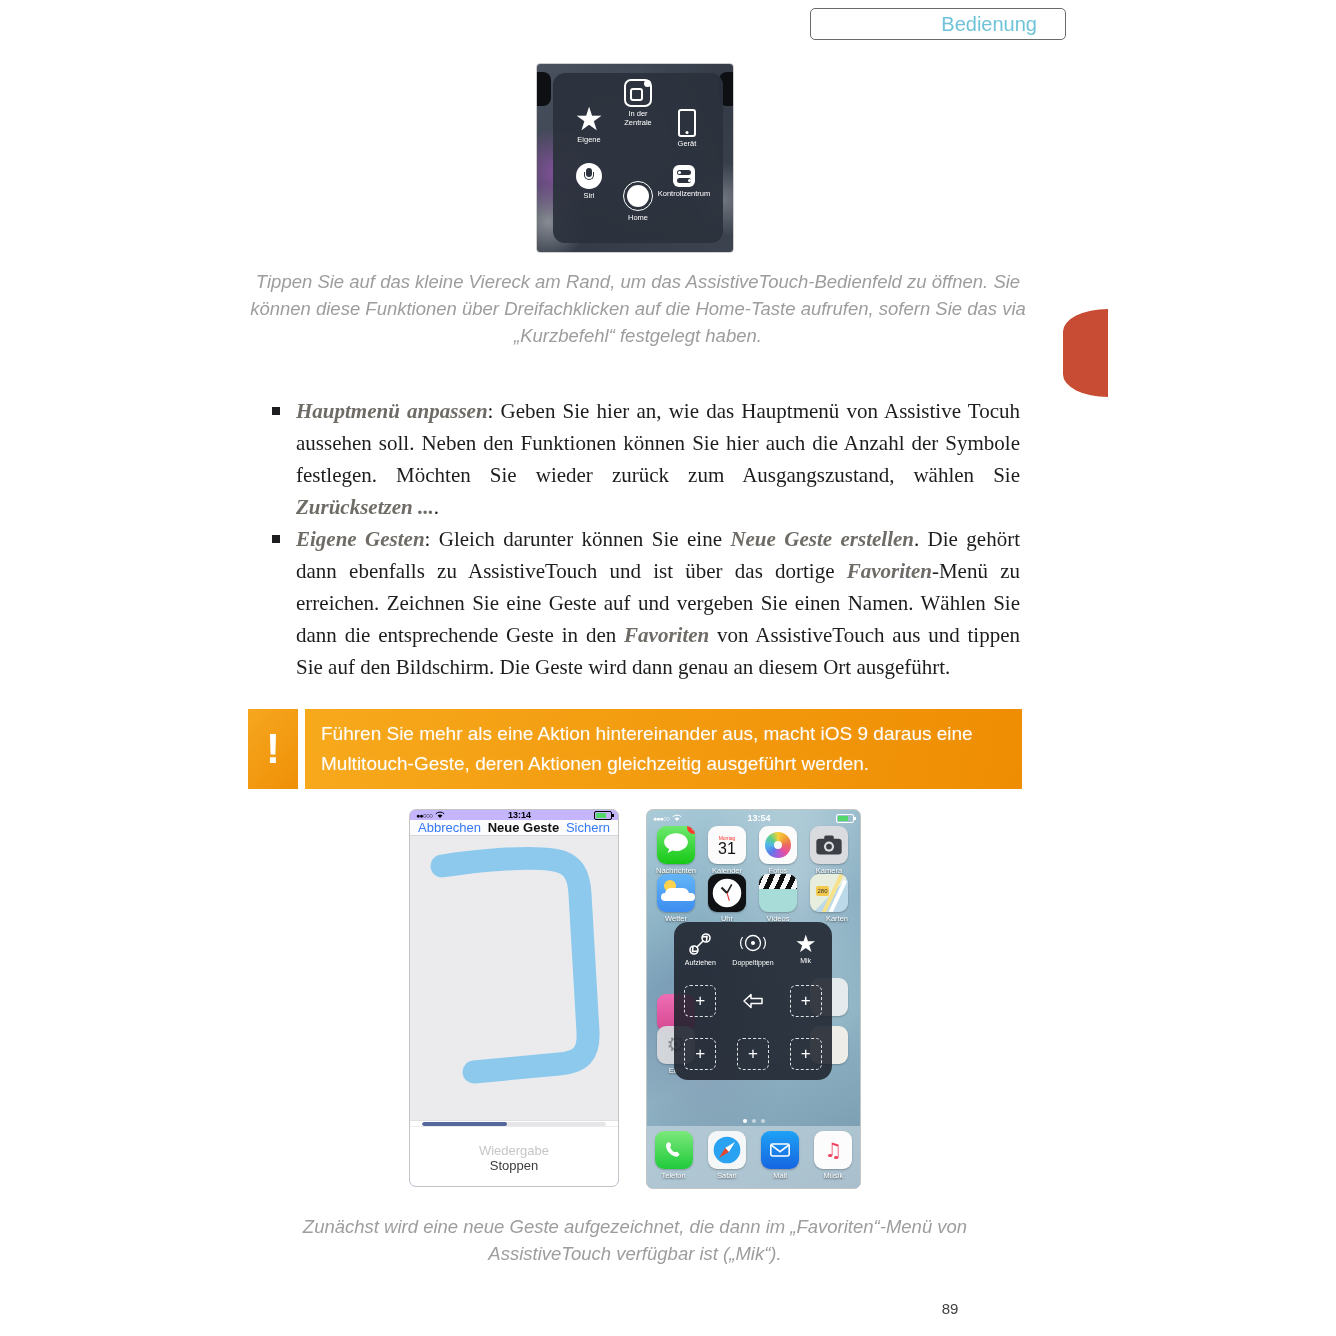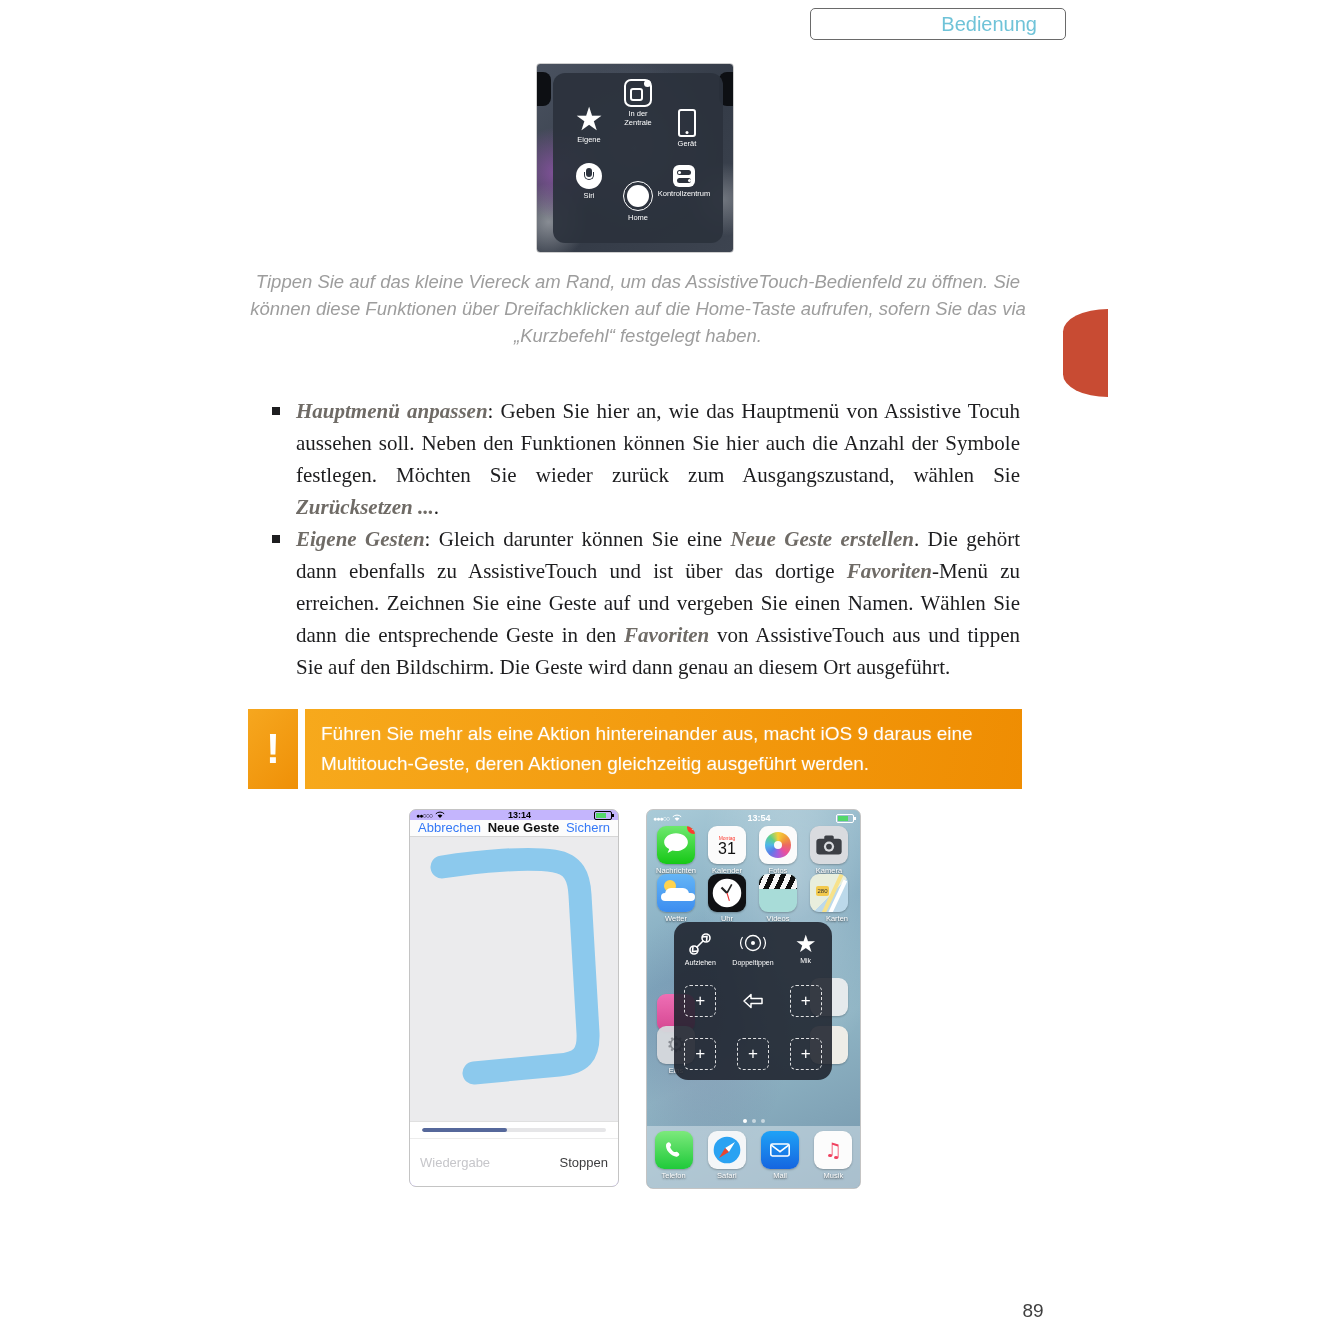--- a/index.html
+++ b/index.html
@@ -101,21 +101,21 @@
   
   .navbar{height:28px;display:flex;align-items:center;justify-content:space-between;
     padding:0 8px;border-bottom:1px solid #d6d6d6;background:#fcfcfc;font-size:13px;}
   .navbar .btn{color:#3579f6;}
   .navbar .title{font-weight:bold;color:#111;}
   .gesture-canvas{flex:1;background:#ebebed;position:relative;}
   .playbar{height:28px;background:#fff;border-top:1px solid #e0e0e0;display:flex;align-items:center;padding:0 12px;}
   .playbar .track{flex:1;height:4px;border-radius:2px;background:#e6e6e8;overflow:hidden;}
   .playbar .fill{height:100%;background:#56689b;border-radius:2px;}
   .playfoot{height:27px;background:#fff;border-top:1px solid #ececec;display:flex;align-items:center;
-    justify-content:space-between;padding:16px 10px;font-size:13px;}
+    justify-content:space-between;padding:16px 10px;font-size:13px;flex-direction:column;}
   .playfoot .dim{color:#c6c6ca;}
   .playfoot .stop{color:#3c3c3e;}
 
   
   .appgrid{position:absolute;left:0;top:16px;width:100%;}
   .app{position:absolute;width:38px;display:flex;flex-direction:column;align-items:center;}
   .app .ic{width:38px;height:38px;border-radius:9px;position:relative;overflow:hidden;
     box-shadow:0 1px 2px rgba(0,0,0,.25);}
   .app .lbl{margin-top:2px;font-size:7.5px;color:#fff;text-shadow:0 1px 2px rgba(0,0,0,.65);white-space:nowrap;}
   .badge{position:absolute;right:-5px;top:-5px;z-index:3;width:13px;height:13px;background:#fd3b30;
@@ -165,22 +165,22 @@
   .fav-panel{position:absolute;left:27px;top:112px;width:158px;height:158px;z-index:5;
     background:rgba(30,34,44,.88);border-radius:14px;display:grid;
     grid-template-columns:1fr 1fr 1fr;grid-template-rows:52px 53px 53px;
     align-items:center;justify-items:center;color:#fff;}
   .fav-item{display:flex;flex-direction:column;align-items:center;gap:2px;font-size:7px;}
   .fav-star{font-size:24px;line-height:22px;font-family:"DejaVu Sans",sans-serif;}
   .slot{width:30px;height:30px;border:1.5px dashed rgba(255,255,255,.85);border-radius:6px;
     display:flex;align-items:center;justify-content:center;font-size:17px;font-weight:300;color:#fff;}
 
   
-  .pagenum{position:absolute;left:1013px;top:1300px;width:40px;text-align:center;
-    font-size:19px;color:#3f3f3f;}
+  .pagenum{position:absolute;left:930px;top:1300px;width:40px;text-align:center;
+    font-size:15px;color:#3f3f3f;}
 </style>
 </head>
 <body>
 
 <div class="page">
 
   <div class="chapter-badge">
     <div class="chap">Kapitel 2</div>
     <div class="sect">Bedienung</div>
   </div>
@@ -436,17 +436,18 @@
             <div class="lbl">Mail</div>
           </div>
           <div class="app">
             <div class="ic musik">♫</div>
             <div class="lbl">Musik</div>
           </div>
         </div>
       </div>
     </div>
 
+    <div class="caption c2">Zunächst wird eine neue Geste aufgezeichnet, die dann im „Favoriten“-Menü von AssistiveTouch verfügbar ist („Mik“).</div>
 
   </div>
 
   <div class="pagenum">89</div>
 </div>
 
 </body></html>

